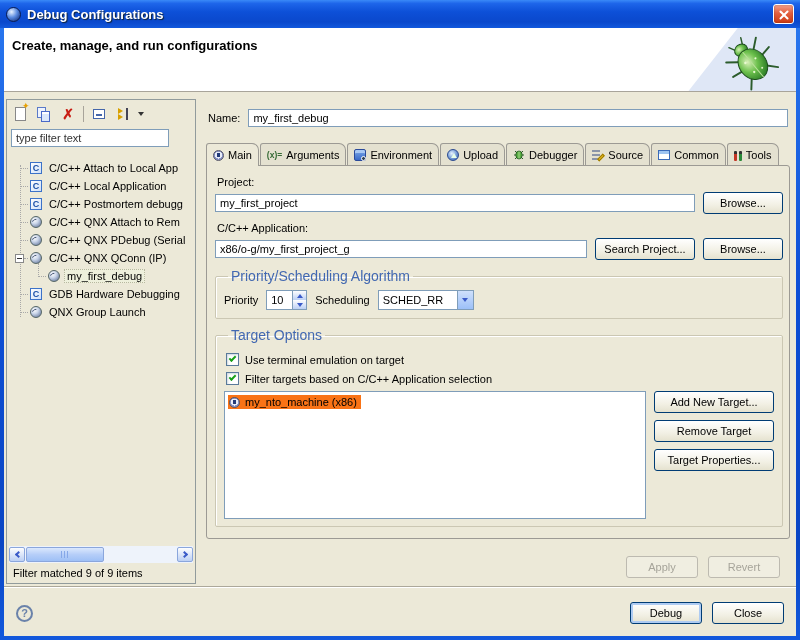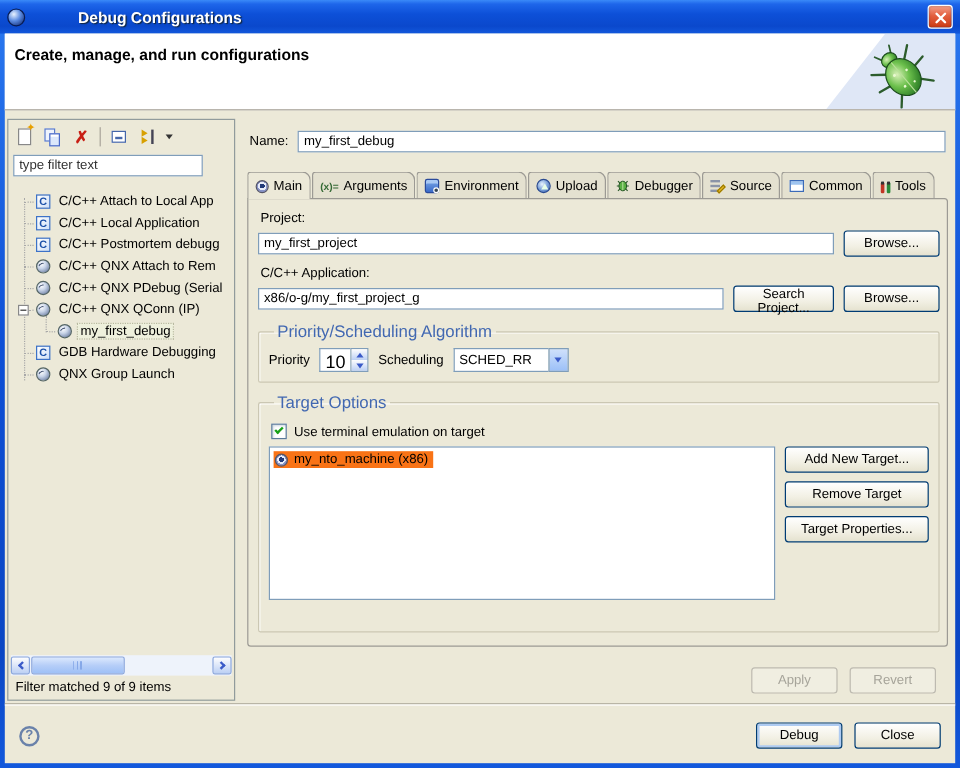--- a/index.html
+++ b/index.html
@@ -6,21 +6,21 @@
   html,body { width:800px; height:640px; font-family:"Liberation Sans", sans-serif; }
   .window { position:relative; width:800px; height:640px;
     background:linear-gradient(180deg,#2b79f0,#0d4fd6 45%,#0a46c4 85%,#1258dc);
     overflow:hidden; }
   
   .titlebar { position:absolute; left:0; top:0; right:0; height:28px; display:flex; align-items:center;
     padding:0 6px; background:linear-gradient(180deg,#3a8af8 0%,#1e66ea 12%,#0d50d8 42%,#0a48cc 78%,#1258dc 100%); }
   .title-icon { width:15px; height:15px; border-radius:50%;
     background:radial-gradient(circle at 35% 30%, #e8f2ff, #5a8ae0 45%, #15307a 90%);
     border:1px solid #0a1c50; margin-right:6px; }
-  .title-text { color:#fff; font-size:13px; font-weight:bold; text-shadow:1px 1px 1px #123; flex:1;margin-left:38px; }
+  .title-text { color:#fff; font-size:13px; font-weight:bold; text-shadow:1px 1px 1px #123; flex:1; }
   .close-btn { width:21px; height:20px; border:1px solid #fff; border-radius:3px; position:relative;
     background:linear-gradient(180deg,#f3a08a,#e35f3f 45%,#cc3a12); box-shadow:inset 0 0 2px rgba(0,0,0,.35); }
   .xbar { position:absolute; left:4px; top:9px; width:12px; height:2px; background:#fff; border-radius:1px; }
   .xbar.a { transform:rotate(45deg);} .xbar.b { transform:rotate(-45deg);}
   
   .frame-inner { position:absolute; left:4px; right:4px; top:28px; bottom:4px; background:#ece9d8; }
   
   .banner { position:absolute; left:0; right:0; top:0; height:64px; background:#fff; border-bottom:1px solid #a8a49a; overflow:hidden; }
   .banner-title { position:absolute; left:8px; top:10px; font-size:13px; font-weight:bold; color:#000; }
   .banner-art { position:absolute; right:0; top:0; width:112px; height:100%;
@@ -87,28 +87,28 @@
   .tab { display:flex; align-items:center; gap:4px; height:22px; padding:0 6px; font-size:11px;
     border:1px solid #9c9a94; border-bottom:none; border-radius:3px 7px 0 0; background:#e4e1d0; margin-right:1px; position:relative; }
   .tab.selected { background:#ece9d8; z-index:3; height:23px; margin-bottom:-1px; }
   .folder { position:absolute; left:2px; right:2px; top:66px; height:374px; border:1px solid #9c9a94;
     border-radius:0 3px 3px 3px; background:#ece9d8; padding:8px 6px 6px 8px; z-index:1; }
   .field-lbl { font-size:11px; margin:2px 0 4px 2px; }
   .frow { display:flex; gap:8px; align-items:center; margin-bottom:8px; }
   .frow .txt-input { flex:1; }
   .xp-btn { height:22px; border:1px solid #003c74; border-radius:3px; font-family:"Liberation Sans",sans-serif;
     font-size:11px; color:#000; background:linear-gradient(180deg,#ffffff,#f2f0e4 60%,#e5e2cf); padding:0 8px; }
-  .xp-btn.w80 { width:80px; flex:none; } .xp-btn.w96 { width:84px; flex:none; }
+  .xp-btn.w80 { width:80px; flex:none; } .xp-btn.w96 { width:100px; flex:none; }
   .xp-btn.disabled { border-color:#bdbab0; color:#a6a49a; background:#f0eee1; }
   .xp-btn.default { box-shadow:inset 0 0 0 2px #aecbf2; }
   fieldset { border:1px solid #cbc7b3; border-radius:2px; box-shadow:1px 1px 0 #fff inset; padding:4px 8px 8px 8px; margin:2px 0 8px 0; }
   legend { font-size:14px; color:#4268b1; padding:0 3px; margin-left:4px; }
   .pri-row { display:flex; align-items:center; gap:8px; margin-top:2px; }
   .spinner { display:flex; height:20px; }
-  .spin-val { width:26px; border:1px solid #7f9db9; border-right:none; background:#fff; font-size:15px; padding:3px 4px; }
+  .spin-val { width:26px; border:1px solid #7f9db9; border-right:none; background:#fff; font-size:11px; padding:3px 4px; }
   .spin-btns { width:15px; border:1px solid #7f9db9; display:flex; flex-direction:column; }
   .spin-b { flex:1; display:flex; align-items:center; justify-content:center;
     background:linear-gradient(180deg,#fdfdfe,#d6e2f8 60%,#bcd0f4); }
   .tri-up { width:0; height:0; border-left:3px solid transparent; border-right:3px solid transparent; border-bottom:4px solid #3a5ac8; }
   .tri-dn { width:0; height:0; border-left:3px solid transparent; border-right:3px solid transparent; border-top:4px solid #3a5ac8; }
   .combo { display:flex; height:20px; width:96px; }
   .combo-val { flex:1; border:1px solid #7f9db9; border-right:none; background:#fff; font-size:11px; padding:3px 4px; white-space:nowrap; }
   .combo-btn { width:17px; border:1px solid #7f9db9; display:flex; align-items:center; justify-content:center;
     background:linear-gradient(180deg,#cfe0fb,#9cc0f8); }
   .cb-row { display:flex; align-items:center; gap:6px; margin:6px 0 6px 2px; }
@@ -396,20 +396,26 @@
         </fieldset>
 
         <fieldset style="height:200px;">
           <legend>Target Options</legend>
           <div class="cb-row">
             <span class="cbox">
                 <span class="check"></span>
               </span>
             <span class="lbl">Use terminal emulation on target</span>
           </div>
+          <div class="cb-row">
+            <span class="cbox">
+                <span class="check"></span>
+              </span>
+            <span class="lbl">Filter targets based on C/C++ Application selection</span>
+          </div>
           <div class="target-body">
             <div class="target-list">
               <div class="target-item">
                 <span class="bullseye"></span>
                 <span>my_nto_machine (x86)</span>
               </div>
             </div>
             <div class="target-btns">
               <button class="xp-btn">Add New Target...</button>
               <button class="xp-btn">Remove Target</button>

